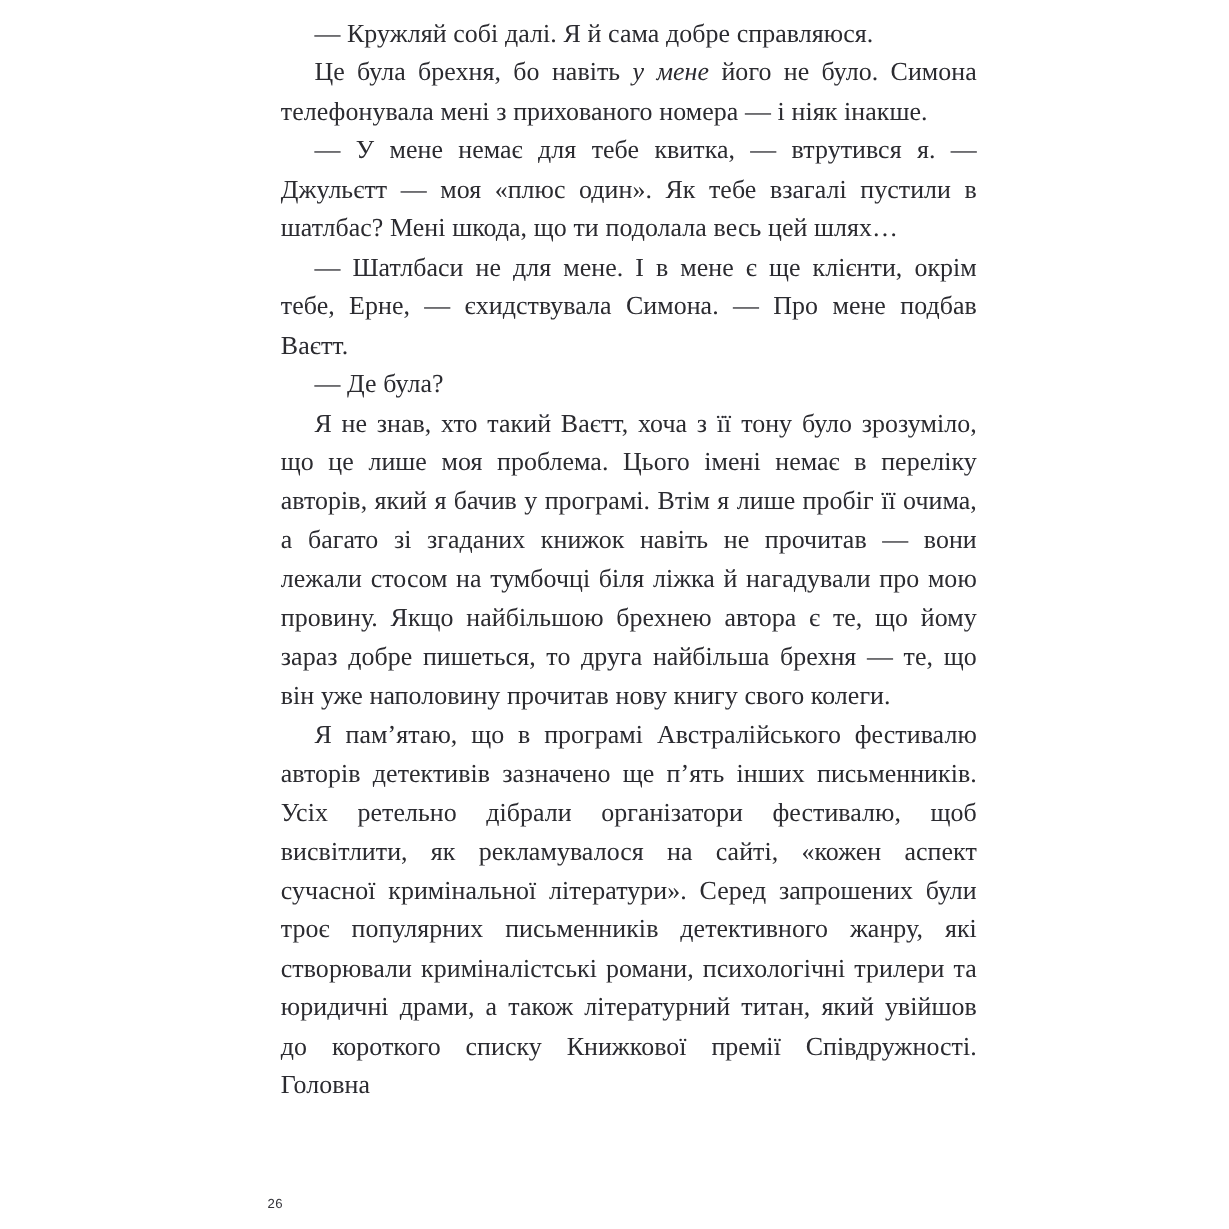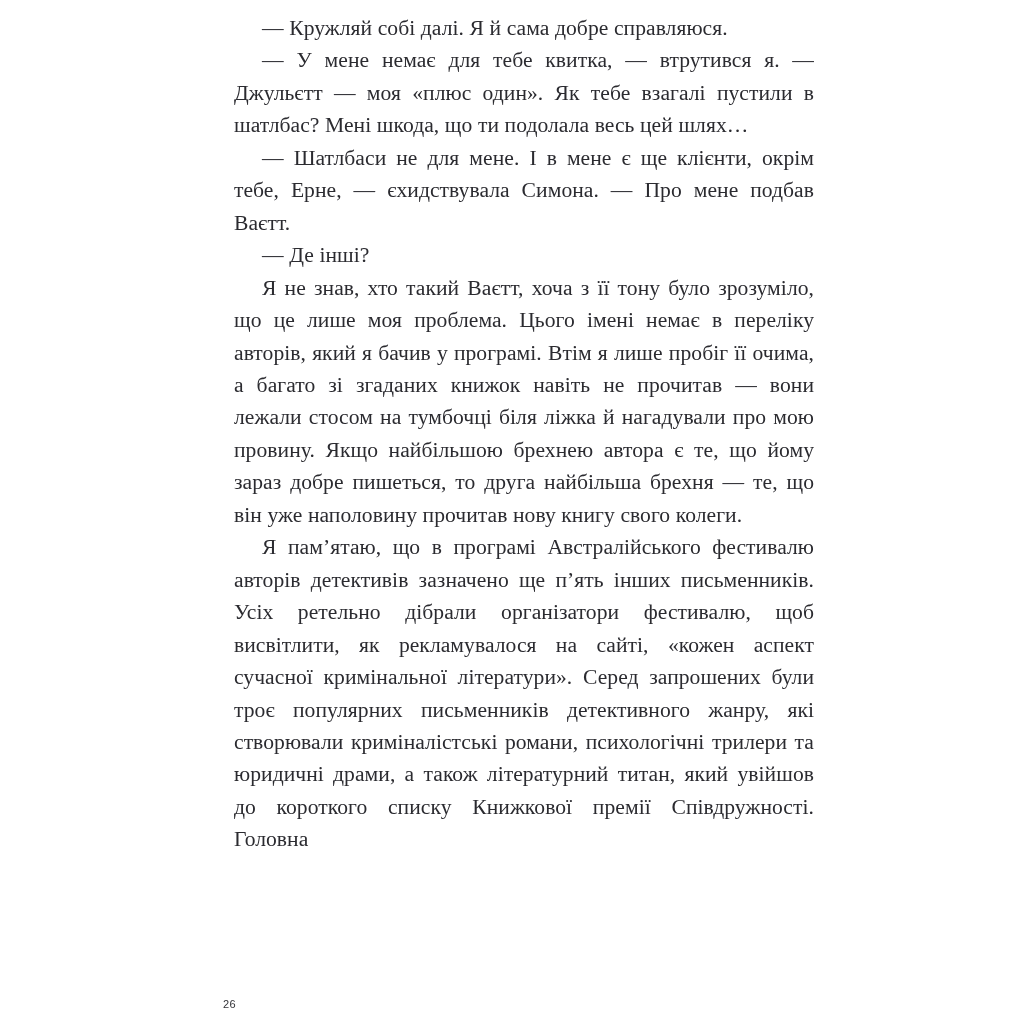--- a/index.html
+++ b/index.html
@@ -64,27 +64,28 @@
 </head>
 <body>
 
 <div class="page">
 
   <div class="text-block">
 
     <p class="para">— Кружляй собі далі. Я й сама добре справляюся.</p>
 
 
+    <p class="para"><span>Це була брехня, бо навіть </span><em>у мене</em><span> його не було. Симона телефонувала мені з прихованого номера — і ніяк інакше.</span></p>
 
     <p class="para">— У мене немає для тебе квитка, — втрутився я. — Джульєтт — моя «плюс один». Як тебе взагалі пустили в шатлбас? Мені шкода, що ти подолала весь цей шлях…</p>
 
     <p class="para">— Шатлбаси не для мене. І в мене є ще клієнти, окрім тебе, Ерне, — єхидствувала Симона. — Про мене подбав Ваєтт.</p>
 
 
-    <p class="para">— Де інші?</p>
+    <p class="para">— Де була?</p>
 
     <p class="para">Я не знав, хто такий Ваєтт, хоча з її тону було зрозуміло, що це лише моя проблема. Цього імені немає в переліку авторів, який я бачив у програмі. Втім я лише пробіг її очима, а багато зі згаданих книжок навіть не прочитав — вони лежали стосом на тумбочці біля ліжка й нагадували про мою провину. Якщо найбільшою брехнею автора є те, що йому зараз добре пишеться, то друга найбільша брехня — те, що він уже наполовину прочитав нову книгу свого колеги.</p>
 
     <p class="para">Я пам’ятаю, що в програмі Австралійського фестивалю авторів детективів зазначено ще п’ять інших письменників. Усіх ретельно дібрали організатори фестивалю, щоб висвітлити, як рекламувалося на сайті, «кожен аспект сучасної кримінальної літератури». Серед запрошених були троє популярних письменників детективного жанру, які створювали криміналістські романи, психологічні трилери та юридичні драми, а також літературний титан, який увійшов до короткого списку Книжкової премії Співдружності. Головна</p>
 
   </div>
 
   <div class="folio">26</div>
 
 </div>

